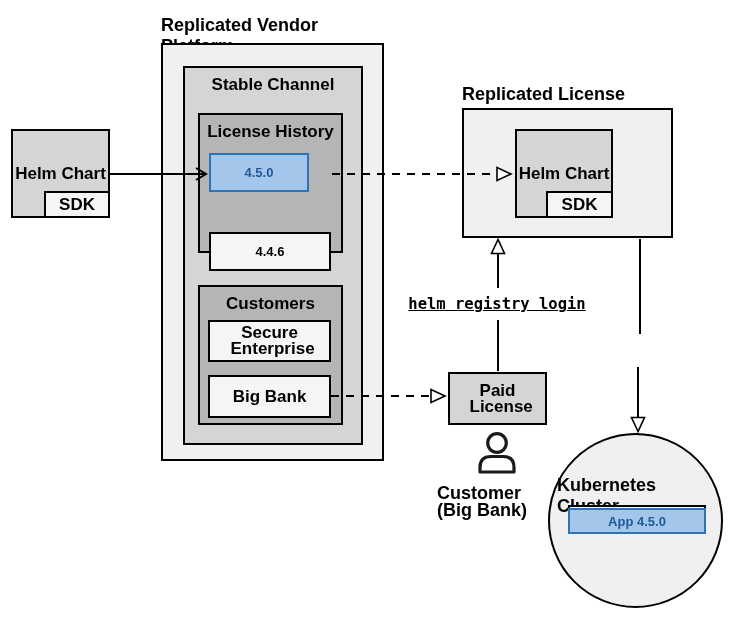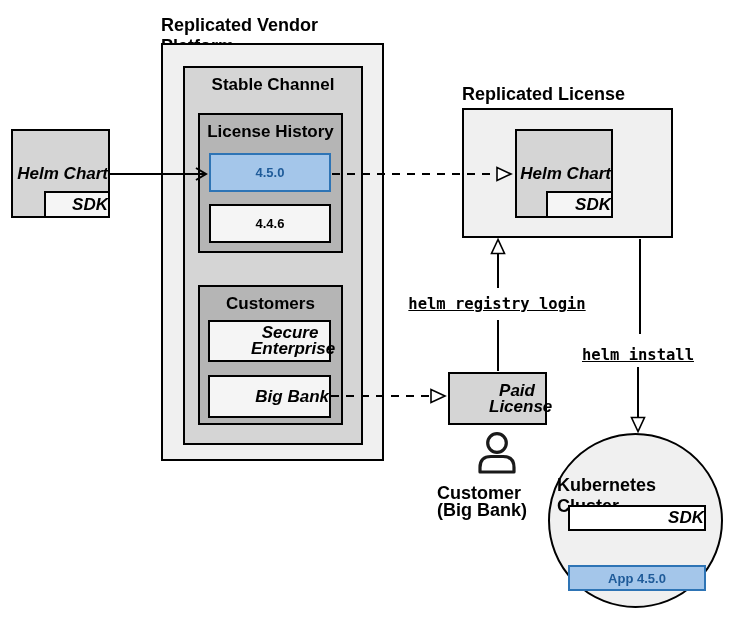--- a/index.html
+++ b/index.html
@@ -8,47 +8,47 @@
     --gray-panel:#f5f5f5; --white-box:#ffffff;
     --blue-fill:#a4c6ea; --blue-border:#2e74b5; --blue-text:#1f5b99;
   }
   *{margin:0;padding:0;box-sizing:border-box;}
   html,body{background:#fff;}
   body{font-family:"Liberation Sans","DejaVu Sans",sans-serif;}
   .canvas{position:relative;width:747px;height:634px;background:var(--bg);overflow:hidden;}
   .box{position:absolute;border:2px solid var(--line);}
   .lbl{font-weight:bold;font-size:17px;color:#000;text-align:center;line-height:16px;}
   .toplabel{position:absolute;font-weight:bold;font-size:18px;color:#000;}
-  .flexc{display:flex;align-items:center;justify-content:flex-end;font-style:italic;}
+  .flexc{display:flex;align-items:center;justify-content:center;}
   .padtop{padding-top:8px;text-align:center;}
   .mono{position:absolute;font-family:"DejaVu Sans Mono","Liberation Mono",monospace;
         font-weight:bold;font-size:15.5px;color:#000;text-align:center;line-height:17px;text-decoration:underline;}
   .ver{display:flex;align-items:center;justify-content:center;font-weight:bold;font-size:13px;}
   .ver-blue{background:var(--blue-fill);border:2px solid var(--blue-border);color:var(--blue-text);}
-  .ver-plain{background:var(--gray-panel);border:2px solid var(--line);color:#000;}
+  .ver-plain{background:var(--gray-panel);border:2px solid var(--line);color:#000;margin-top:28px;}
   svg.overlay{position:absolute;left:0;top:0;pointer-events:none;}
 </style>
 </head>
 <body>
 
 <div class="canvas">
 
   <div class="toplabel" style="left:161px;top:15px;width:223px;">Replicated Vendor Platform</div>
 
   <div class="box" style="left:161px;top:43px;width:223px;height:418px;background:var(--gray-lightest);"></div>
 
   <div class="box padtop" style="left:183px;top:66px;width:180px;height:379px;background:var(--gray-light);">
     <span class="lbl">Stable Channel</span>
   </div>
 
   <div class="box padtop" style="left:198px;top:113px;width:145px;height:140px;background:var(--gray-medium);">
     <span class="lbl">License History</span>
   </div>
 
-  <div class="ver ver-blue" style="position:absolute;left:209px;top:153px;width:122px;height:39px;">4.5.0</div>
+  <div class="ver ver-blue" style="position:absolute;left:209px;top:153px;width:100px;height:39px;">4.5.0</div>
 
   <div class="ver ver-plain" style="position:absolute;left:209px;top:204px;width:122px;height:39px;">4.4.6</div>
 
   <div class="box padtop" style="left:198px;top:285px;width:145px;height:140px;background:var(--gray-medium);">
     <span class="lbl">Customers</span>
   </div>
 
   <div class="box flexc" style="left:208px;top:320px;width:123px;height:42px;background:var(--gray-panel);">
     <span class="lbl" style="width:78px;">Secure Enterprise</span>
   </div>
@@ -82,28 +82,27 @@
   <svg style="position:absolute;left:477px;top:426px;" width="40" height="48" viewBox="0 0 40 48">
     <circle cx="20" cy="17" r="9.3" fill="none" stroke="#1a1a1a" stroke-width="3.2"></circle>
     <path d="M3 46 L3 41.5 Q3 30.5 14 30.5 L26 30.5 Q37 30.5 37 41.5 L37 46 Z" fill="none" stroke="#1a1a1a" stroke-width="3.2" stroke-linejoin="round"></path>
   </svg>
   <div class="toplabel" style="left:437px;top:485px;width:120px;line-height:17px;">
     <span>Customer</span><br>
     <span>(Big Bank)</span>
   </div>
 
   <div class="mono" style="left:397px;top:296px;width:200px;">helm registry login</div>
-  <div class="mono" style="left:538px;top:347px;width:200px;">helm install</div>
 
   <div class="box" style="left:548px;top:433px;width:175px;height:175px;border-radius:50%;background:var(--gray-lightest);"></div>
   <div class="toplabel" style="left:557px;top:475px;width:165px;">Kubernetes Cluster</div>
   <div class="box flexc" style="left:568px;top:505px;width:138px;height:26px;background:var(--white-box);">
     <span class="lbl">SDK</span>
   </div>
-  <div class="ver ver-blue" style="position:absolute;left:568px;top:565px;width:138px;height:26px;">App 4.5.0</div>
+  <div class="ver ver-blue" style="position:absolute;left:568px;top:508px;width:138px;height:26px;">App 4.5.0</div>
 
   <svg class="overlay" width="747" height="634" viewBox="0 0 747 634">
 
     <path d="M110 174 H205" stroke="#000" stroke-width="2" fill="none"></path>
     <path d="M196 168 L206 174 L196 180" stroke="#000" stroke-width="2" fill="none" stroke-linejoin="miter"></path>
 
     <path d="M332 174 H496" stroke="#000" stroke-width="2" fill="none" stroke-dasharray="8 7"></path>
     <path d="M511 174 L497 167.5 L497 180.5 Z" fill="#fff" stroke="#000" stroke-width="1.6"></path>
 
     <path d="M331 396 H429" stroke="#000" stroke-width="2" fill="none" stroke-dasharray="8 7"></path>

